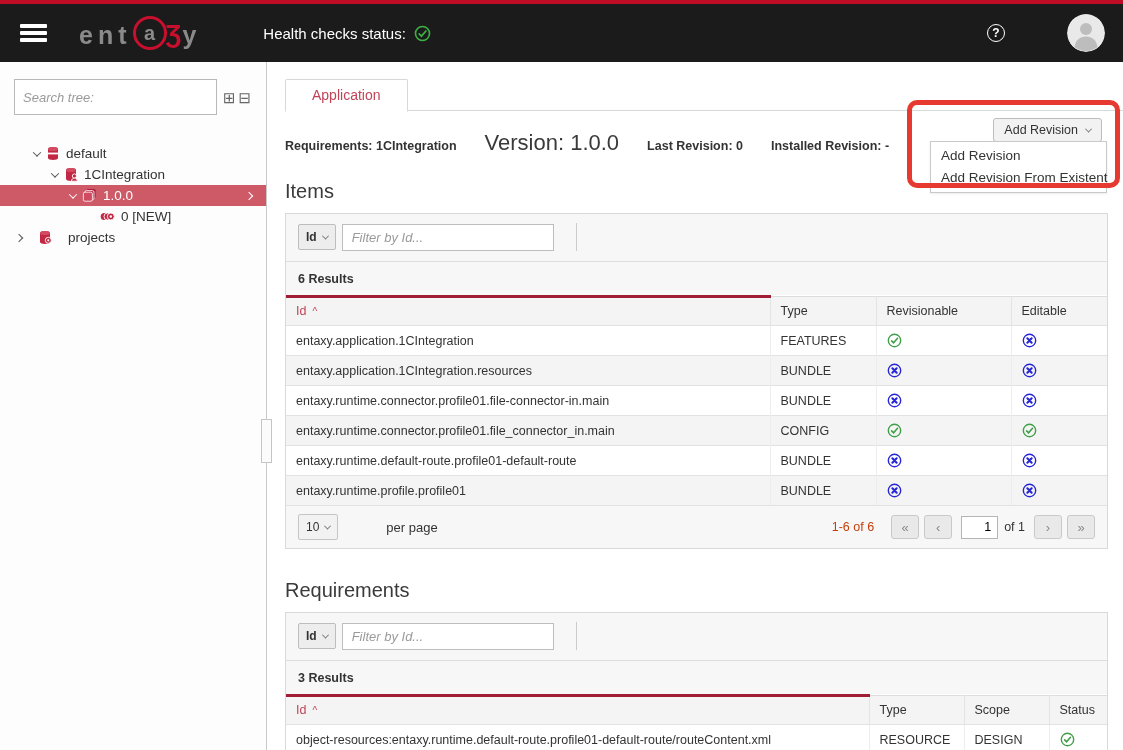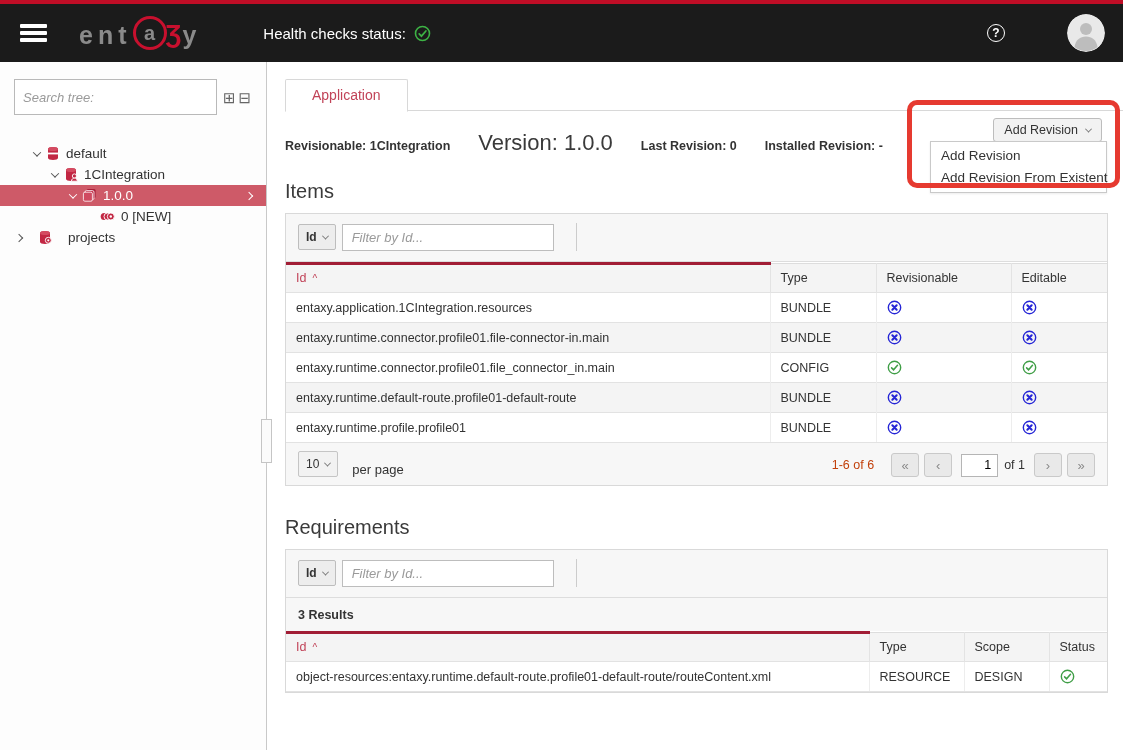--- a/index.html
+++ b/index.html
@@ -82,21 +82,21 @@
   th.sorted .sort-caret { font-size:10px; margin-left:6px; color:#c14358; }
   th:last-child, td:last-child { border-right:none; }
   td { padding:7px 10px; font-size:12.5px; color:#333; border-top:1px solid #e2e2e2;
     border-right:1px solid #ededed; white-space:nowrap; overflow:hidden; }
   tbody tr:nth-child(even) { background:#f4f4f4; }
   tbody tr:last-child td { border-bottom:1px solid #e2e2e2; }
   .items-table .c1 { width:106px; } .items-table .c2 { width:135px; } .items-table .c3 { width:96px; }
   .req-table .c1 { width:95px; }  .req-table .c2 { width:85px; }  .req-table .c3 { width:58px; }
   td .cell-icon { display:flex; align-items:center; }
 
-  .pager-row { display:flex; align-items:flex-end; padding:8px 12px; background:#f7f7f7; }
+  .pager-row { display:flex; align-items:center; padding:8px 12px; background:#f7f7f7;gap:34px; }
   .pp-btn { display:flex; align-items:center; gap:6px; background:#f2f2f2;
     border:1px solid #c5c5c5; border-radius:2px; padding:5px 7px; font-size:12px;
     color:#333; cursor:pointer; }
   .pp-label { margin-left:14px; font-size:13px; color:#333; }
   .pager-right { margin-left:auto; display:flex; align-items:center; }
   .range-label { font-size:12.5px; margin-right:12px; color:#c2410c; }
   .nav-btn { width:28px; height:24px; background:#e9e9e9; border:1px solid #c9c9c9;
     border-radius:3px; color:#8a8a8a; font-size:13px; display:flex; align-items:center;
     justify-content:center; margin-left:5px; cursor:pointer; user-select:none; }
   .page-input { width:37px; height:23px; border:1px solid #b5b5b5; margin-left:9px;
@@ -224,21 +224,21 @@
       </div>
     <div class="resize-handle"></div>
   </div>
 
   <div class="main">
     <div class="tabbar">
       <span class="tab">Application</span>
     </div>
 
     <div class="info-row">
-      <span class="info-strong">Revisionable: 1CIntegration</span>
+      <span class="info-strong">Requirements: 1CIntegration</span>
       <span class="version">Version: 1.0.0</span>
       <span class="info-strong ml">Last Revision: 0</span>
       <span class="info-strong ml">Installed Revision: -</span>
     </div>
 
     <div class="annotation-box" style="border-color: rgb(230, 58, 48);"></div>
     <div class="add-btn">
       <span>Add Revision</span>
       <span class="chev down"></span>
     </div>
@@ -250,30 +250,51 @@
     <div class="section-title">Items</div>
     <div class="panel">
       <div class="filter-row">
         <div class="dd-btn">
           <span>Id</span>
           <span class="chev down"></span>
         </div>
         <input class="filter-input" placeholder="Filter by Id..." style="">
         <div class="vdiv"></div>
       </div>
+      <div class="results-label">6 Results</div>
       <table class="items-table">
         <thead>
             <tr>
               <th class="c0 sorted">Id<span class="sort-caret">^</span></th>
               <th class="c1">Type</th>
               <th class="c2">Revisionable</th>
               <th class="c3">Editable</th>
             </tr>
           </thead>
         <tbody>
+            <tr>
+              <td class="c0">entaxy.application.1CIntegration</td>
+              <td class="c1">FEATURES</td>
+              <td class="c2">
+                <span class="cell-icon">
+                  <svg width="15" height="15" viewBox="0 0 16 16">
+                    <circle cx="8" cy="8" r="6.6" fill="none" stroke="#3f9e46" stroke-width="1.5"></circle>
+                    <path d="M4.9 8.4 l2.1 2.1 L11.2 5.6" fill="none" stroke="#3f9e46" stroke-width="1.6" stroke-linecap="round"></path>
+                  </svg>
+                </span>
+              </td>
+              <td class="c3">
+                <span class="cell-icon">
+                  <svg width="15" height="15" viewBox="0 0 16 16">
+                    <circle cx="8" cy="8" r="6.6" fill="none" stroke="#2525d6" stroke-width="1.5"></circle>
+                    <path d="M5.7 5.7 l4.6 4.6 M10.3 5.7 l-4.6 4.6" fill="none" stroke="#2525d6" stroke-width="2.2" stroke-linecap="round"></path>
+                  </svg>
+                </span>
+              </td>
+            </tr>
             <tr>
               <td class="c0">entaxy.application.1CIntegration.resources</td>
               <td class="c1">BUNDLE</td>
               <td class="c2">
                 <span class="cell-icon">
                   <svg width="15" height="15" viewBox="0 0 16 16">
                     <circle cx="8" cy="8" r="6.6" fill="none" stroke="#2525d6" stroke-width="1.5"></circle>
                     <path d="M5.7 5.7 l4.6 4.6 M10.3 5.7 l-4.6 4.6" fill="none" stroke="#2525d6" stroke-width="2.2" stroke-linecap="round"></path>
                   </svg>
                 </span>

